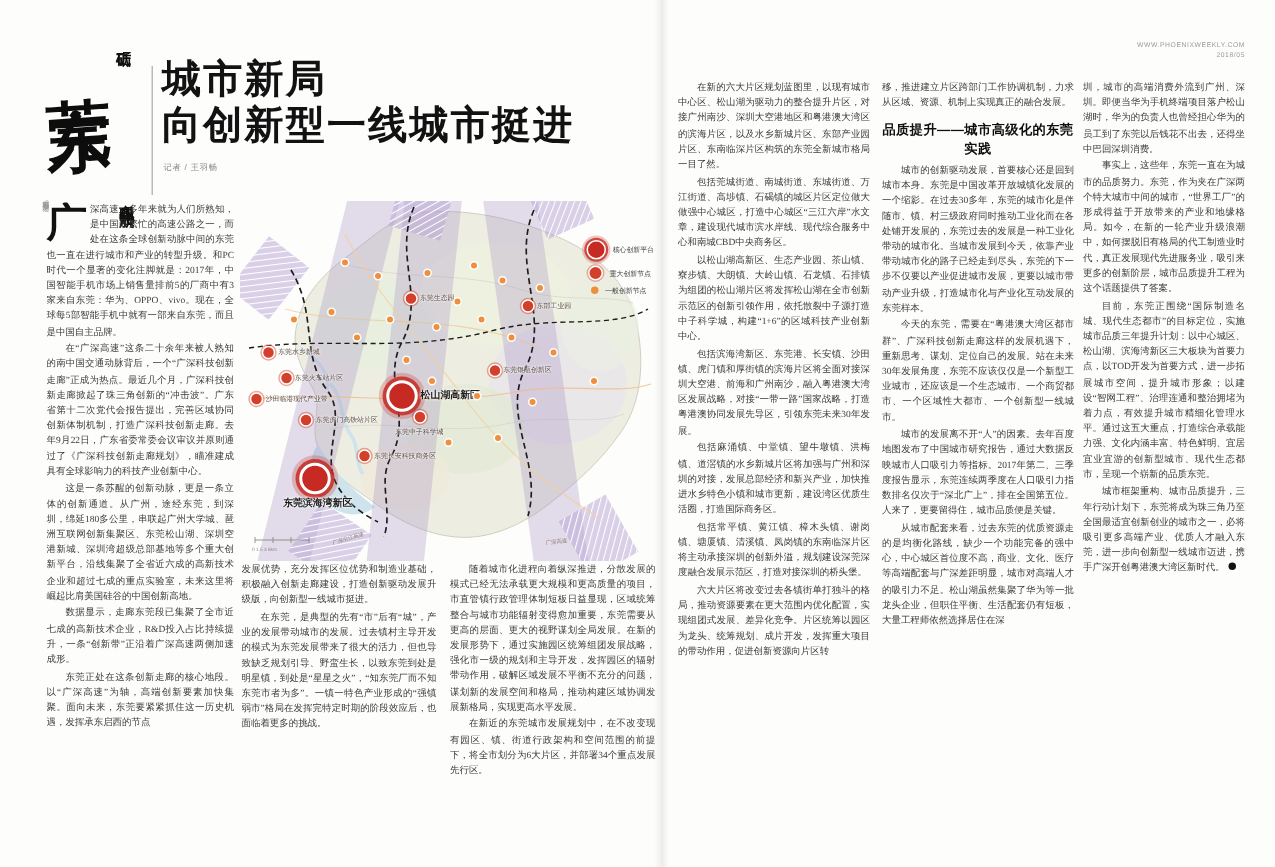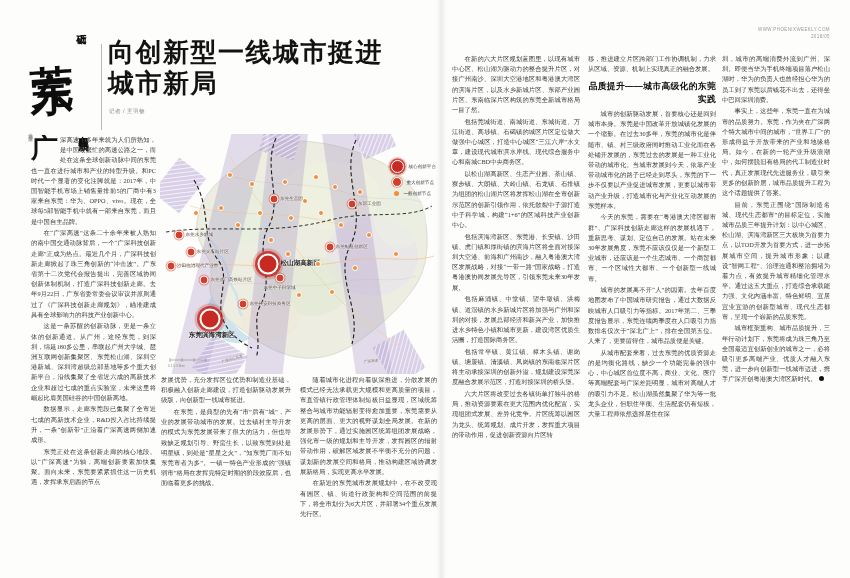--- a/index.html
+++ b/index.html
@@ -24,21 +24,21 @@
   
   .site{position:absolute;right:20px;top:27px;text-align:right;font-family:"Liberation Sans","DejaVu Sans",sans-serif;
         font-size:4.5px;color:#9a9a9a;line-height:1.5;letter-spacing:.4px;}
   
   .col{position:absolute;overflow:hidden;text-align:justify;font-size:6.3px;line-height:1.62;color:#3a3a3a;}
   .col p.para{margin:0 0 1.5px 0;text-indent:2em;}
   .col p.noind{text-indent:0;}
   .dropcap{float:left;font-size:27px;line-height:.92;font-weight:800;color:#111;margin:1px 2px 0 0;
            font-family:"Liberation Sans","DejaVu Sans",sans-serif;}
   h3.subhead{margin:6px 0 4px 0;font-family:"Liberation Sans","DejaVu Sans",sans-serif;font-weight:800;
-             font-size:8.8px;line-height:1.4;color:#101010;text-align:right;letter-spacing:.3px;}
+             font-size:8.8px;line-height:1.4;color:#101010;text-align:center;letter-spacing:.3px;}
   .endmark{display:inline-block;width:5px;height:5px;border-radius:50%;background:#111;margin-left:3px;
            vertical-align:baseline;}
   
   .map{position:absolute;left:160px;top:134px;width:278px;height:240px;}
   .map svg{position:absolute;left:0;top:0;width:100%;height:100%;}
   .roadlbl{font-family:"Liberation Sans","DejaVu Sans",sans-serif;font-size:3.6px;fill:#8b7b6d;}
   .scalelbl{font-family:"Liberation Sans","DejaVu Sans",sans-serif;font-size:3.2px;fill:#8b8b83;}
   #map-nodes{position:absolute;left:0;top:0;width:100%;height:100%;}
   .dot{position:absolute;transform:translate(-50%,-50%);border-radius:50%;}
   .dot.core{width:17px;height:17px;background:#c62a22;border:2px solid #fff;
@@ -69,22 +69,22 @@
 
   <div class="brand">
     <div class="tag">砥砺</div>
     <div class="big">东莞</div>
     <div class="sub">向现代化启航</div>
     <div class="note">城市系列报道之9</div>
   </div>
   <div class="rule"></div>
 
   <div class="title">
+    <div>城市新局</div>
     <div>向创新型一线城市挺进</div>
-    <div>城市新局</div>
   </div>
   <div class="byline">记者 / 王羽畅</div>
 
   <div class="site">
     <div>WWW.PHOENIXWEEKLY.COM</div>
     <div>2018/05</div>
   </div>
 
   <div class="map">
     <svg id="map-svg" viewBox="0 0 278 236">

